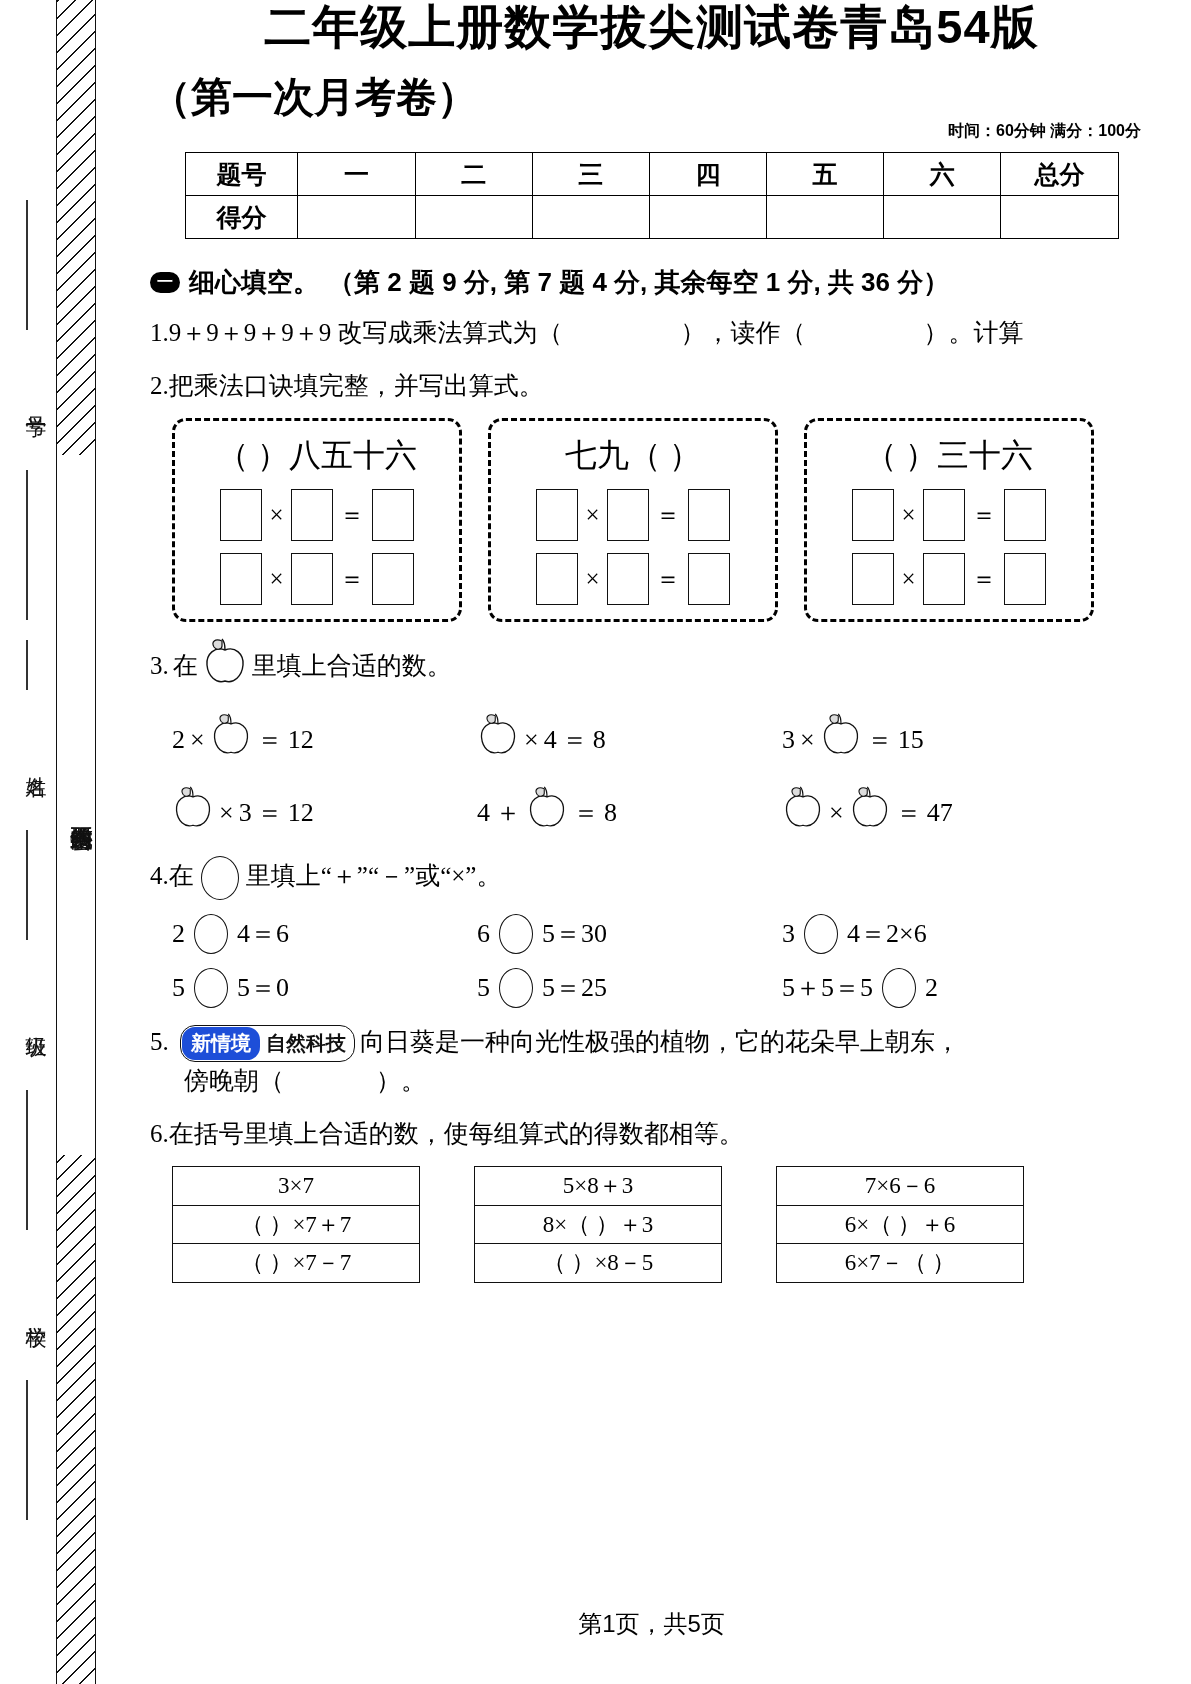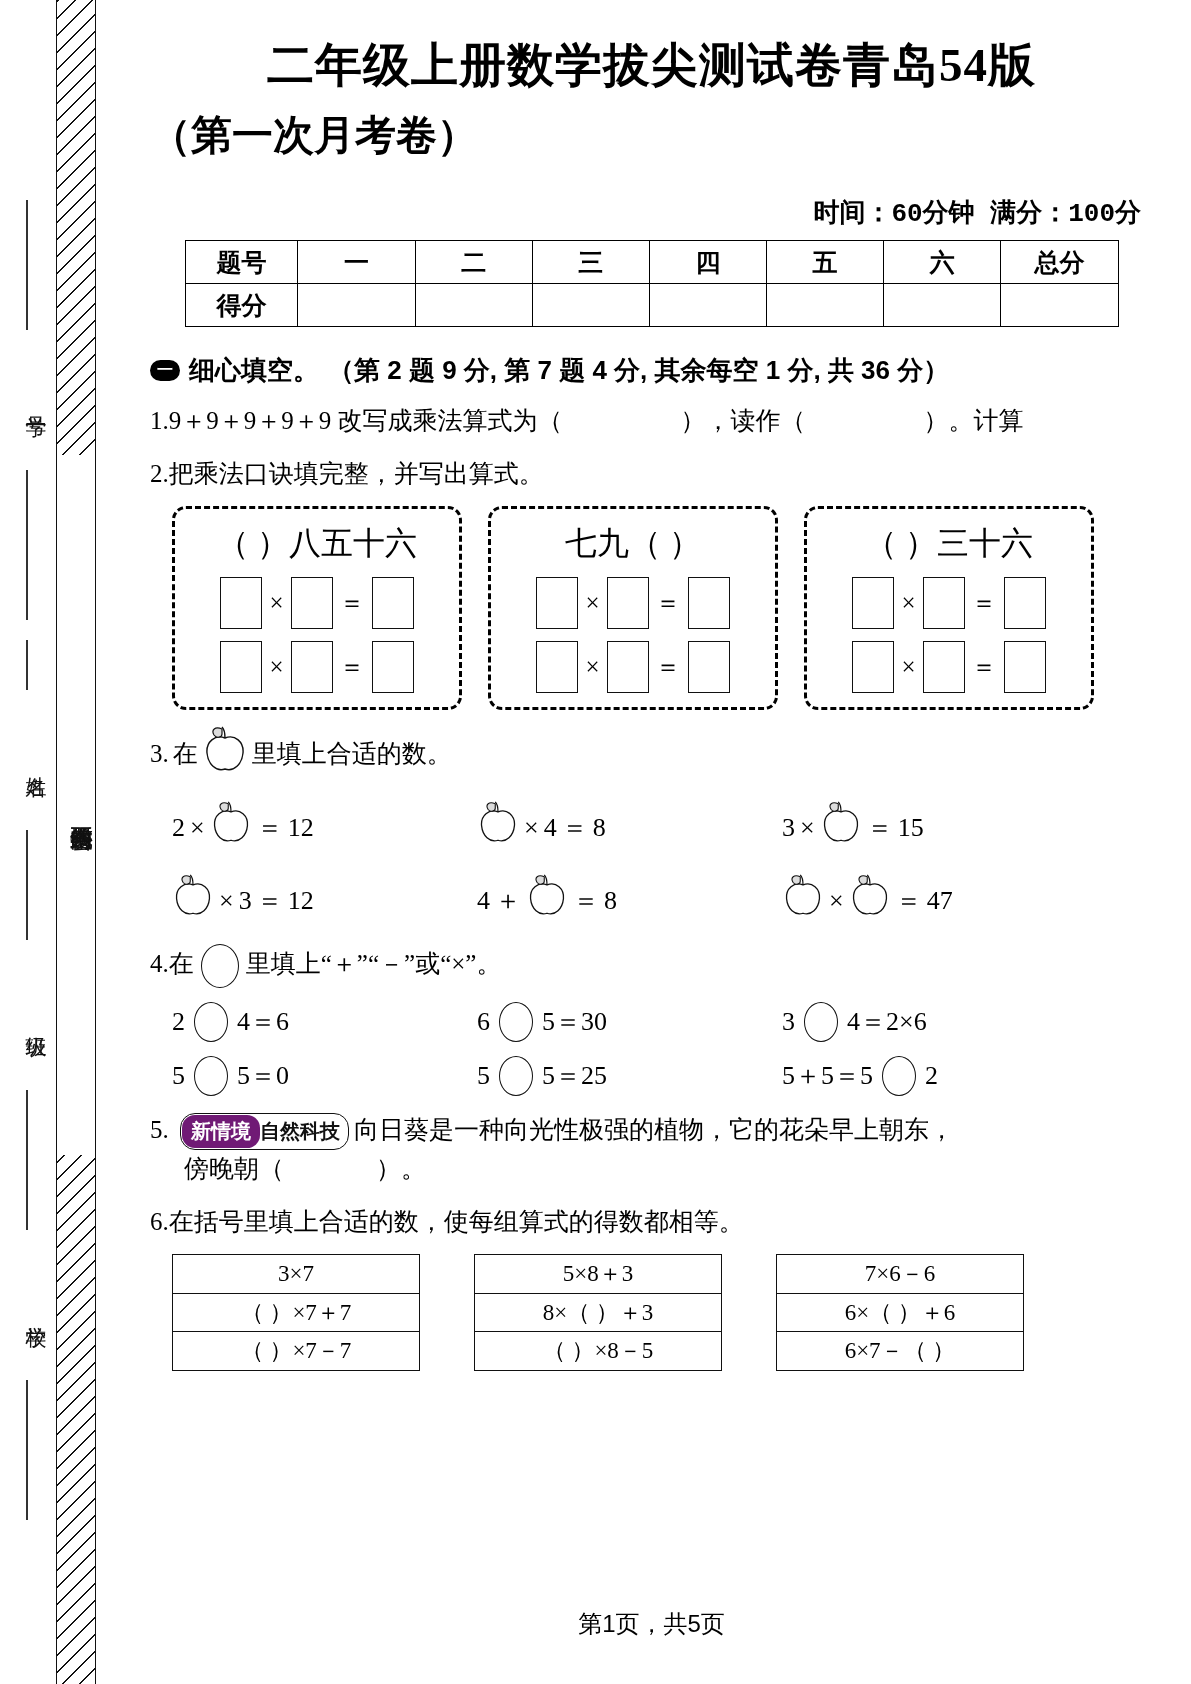--- a/index.html
+++ b/index.html
@@ -52,32 +52,32 @@
 
   
   #page {
     position: absolute; left: 112px; top: 0;
     width: 1079px; height: 1684px;
     padding: 0 38px;
   }
 
   .title1 {
     text-align:center; font-size: 47px; font-weight: 700;
-    font-family: Liberation Serif, serif;
-    letter-spacing: 1px; margin-top: 38px; line-height: 1.15;
+    font-family: Liberation Sans, sans-serif;
+    letter-spacing: 1px; line-height: 1.15;
   }
   .title2 {
     text-align:left; font-size: 41px; font-weight: 700;
     font-family: "Liberation Sans", sans-serif;
     margin-top: 20px; line-height: 1.15;
   }
   .meta-line {
-    text-align: right; font-size: 26px; margin-top: 36px;
+    text-align: right; font-size: 16px; 
     padding-right: 12px;
-    font-family: Liberation Mono, monospace; font-weight: 600;
+    font-family: Liberation Sans, sans-serif; font-weight: 600;
   }
 
   table.score {
     width: 934px; margin: 10px auto 0 auto;
     border-collapse: collapse;
   }
   table.score td {
     border: 1.6px solid #000;
     height: 43px; text-align:center; vertical-align: middle;
     font-size: 25px; font-weight: 700;
@@ -137,23 +137,23 @@
     vertical-align: middle; margin: 0 4px;
   }
 
   
   .badge-wrap {
     display:inline-flex; align-items:center;
     border: 1.6px solid #111; border-radius: 15px;
     padding: 1px 8px 1px 1px; margin: 0 5px; vertical-align: middle;
   }
   .badge-dark {
-    background:#701a75; color:#fff; border-radius: 13px;
+    background:#1d4ed8; color:#fff; border-radius: 13px;
     padding: 1px 9px; font-size: 20px; font-weight:700;
-    font-family:"Liberation Sans", sans-serif; 
+    font-family:"Liberation Sans", sans-serif; margin-right: 6px;
   }
   .badge-light {
     font-size: 20px; font-weight:700;
     font-family:Liberation Sans, sans-serif; color:#111;
   }
 
   
   .q6row { display:flex; gap: 54px; margin-top: 12px; padding-left: 22px; }
   table.grp { border-collapse: collapse; width: 248px; }
   table.grp td {

